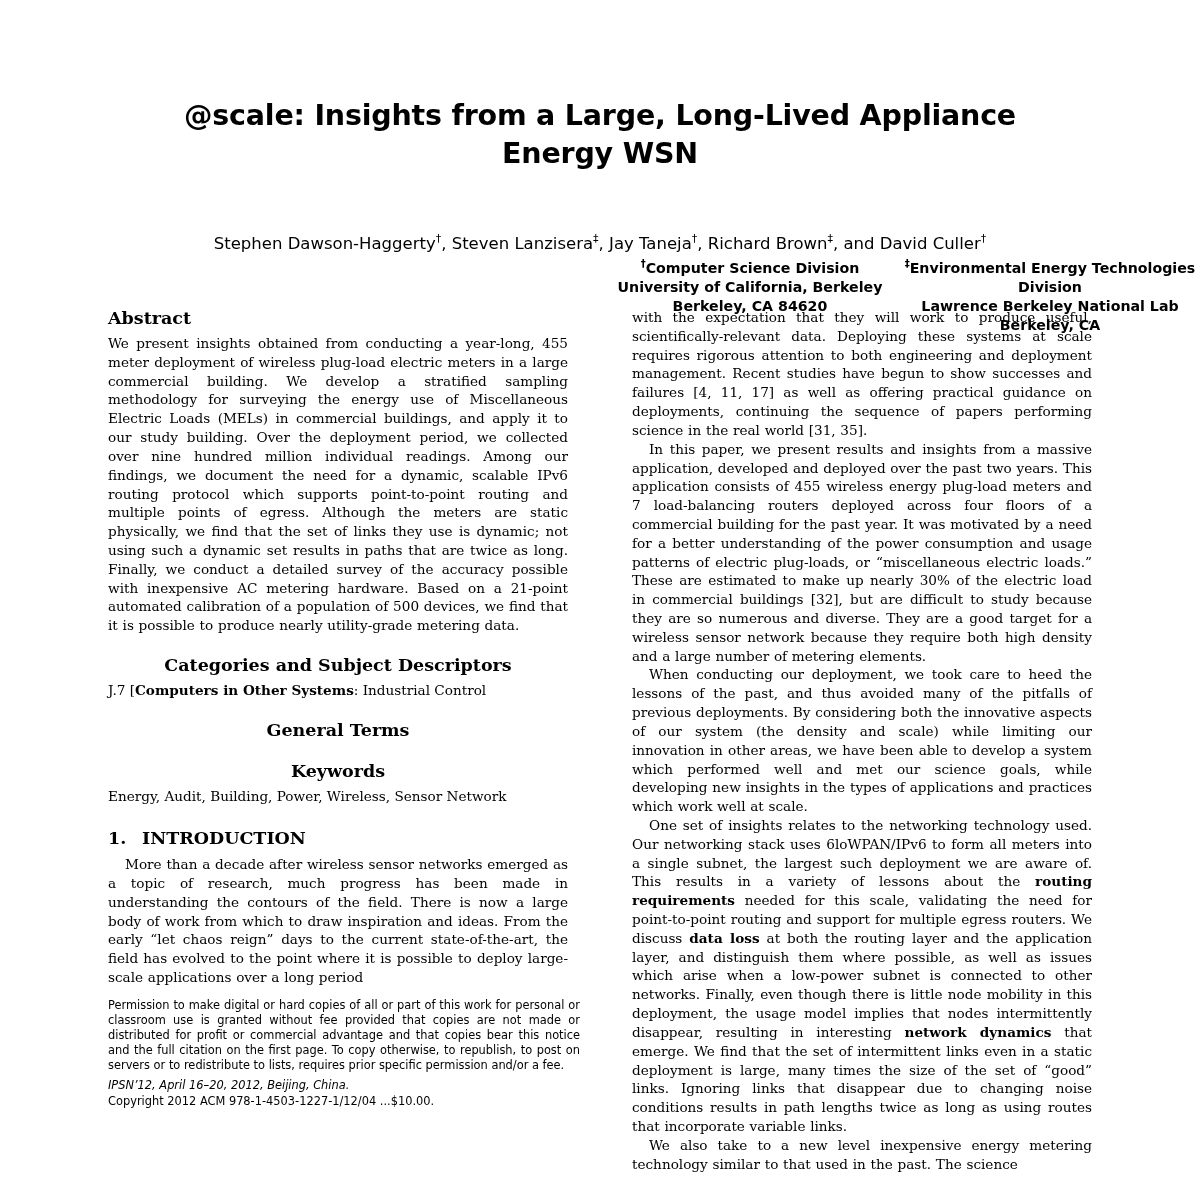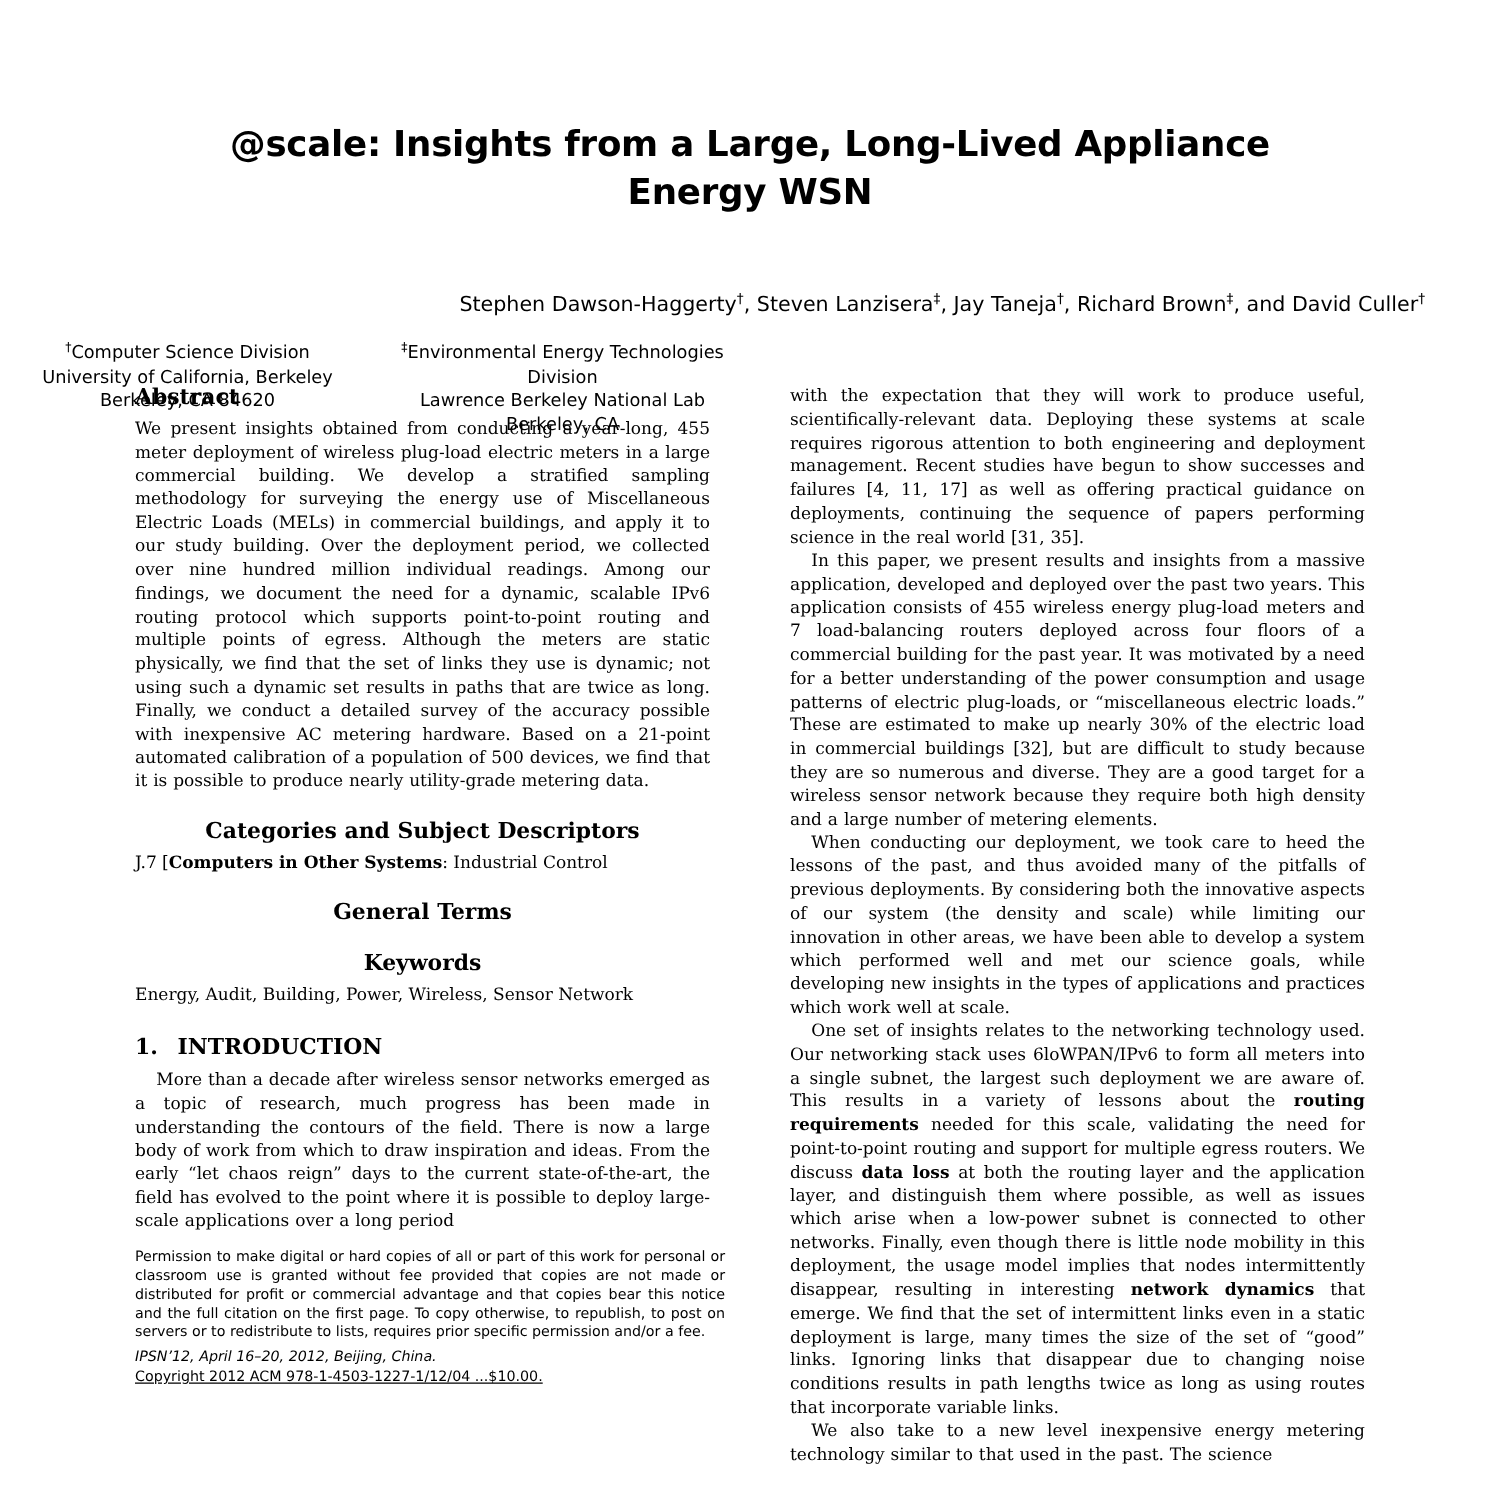--- a/index.html
+++ b/index.html
@@ -28,34 +28,35 @@
     font-size: 28.5px;
     line-height: 1.33;
     text-align: center;
     margin: 0;
     padding: 97px 150px 0 150px;
     letter-spacing: -0.2px;
   }
   .authors {
     font-family: "DejaVu Sans", sans-serif;
     font-size: 16.5px;
-    text-align: right;
+    text-align: center;
     margin: 0;
     padding: 59px 60px 0 60px;
     white-space: nowrap;
   }
   .authors sup { font-size: 11px; }
   .affil-wrap {
     display: flex;
-    justify-content: flex-start;
+    justify-content: flex-end;
     gap: 0px;
-    margin-top: 20px;
+    margin-top: 5px;
     font-family: "DejaVu Sans", sans-serif;
     font-size: 14.2px;
     line-height: 1.33;
+    font-weight: bold;
   }
   .affil {
     text-align: center;
     width: 300px;
   }
   .affil sup { font-size: 10px; }
 
   
   .columns {
     position: absolute;
@@ -114,21 +115,21 @@
     position: absolute;
     left: 108px;
     top: 998px;
     width: 472px;
     font-family: "DejaVu Sans", sans-serif;
     font-size: 11.4px;
     line-height: 1.32;
     text-align: justify;
   }
   .footblock .venue { font-style: italic; margin-top: 5px; }
-  .footblock .copy { margin-top: 1px; text-decoration: underline; }
+  .footblock .copy { margin-top: 1px; }
   b.strong { font-weight: bold; }
 </style>
 </head>
 <body>
 
 <div class="page">
 
   <h1 class="title">@scale: Insights from a Large, Long-Lived Appliance Energy WSN</h1>
 
   <div class="authors">Stephen Dawson-Haggerty<sup>†</sup>, Steven Lanzisera<sup>‡</sup>, Jay Taneja<sup>†</sup>, Richard Brown<sup>‡</sup>, and David Culler<sup>†</sup></div>

